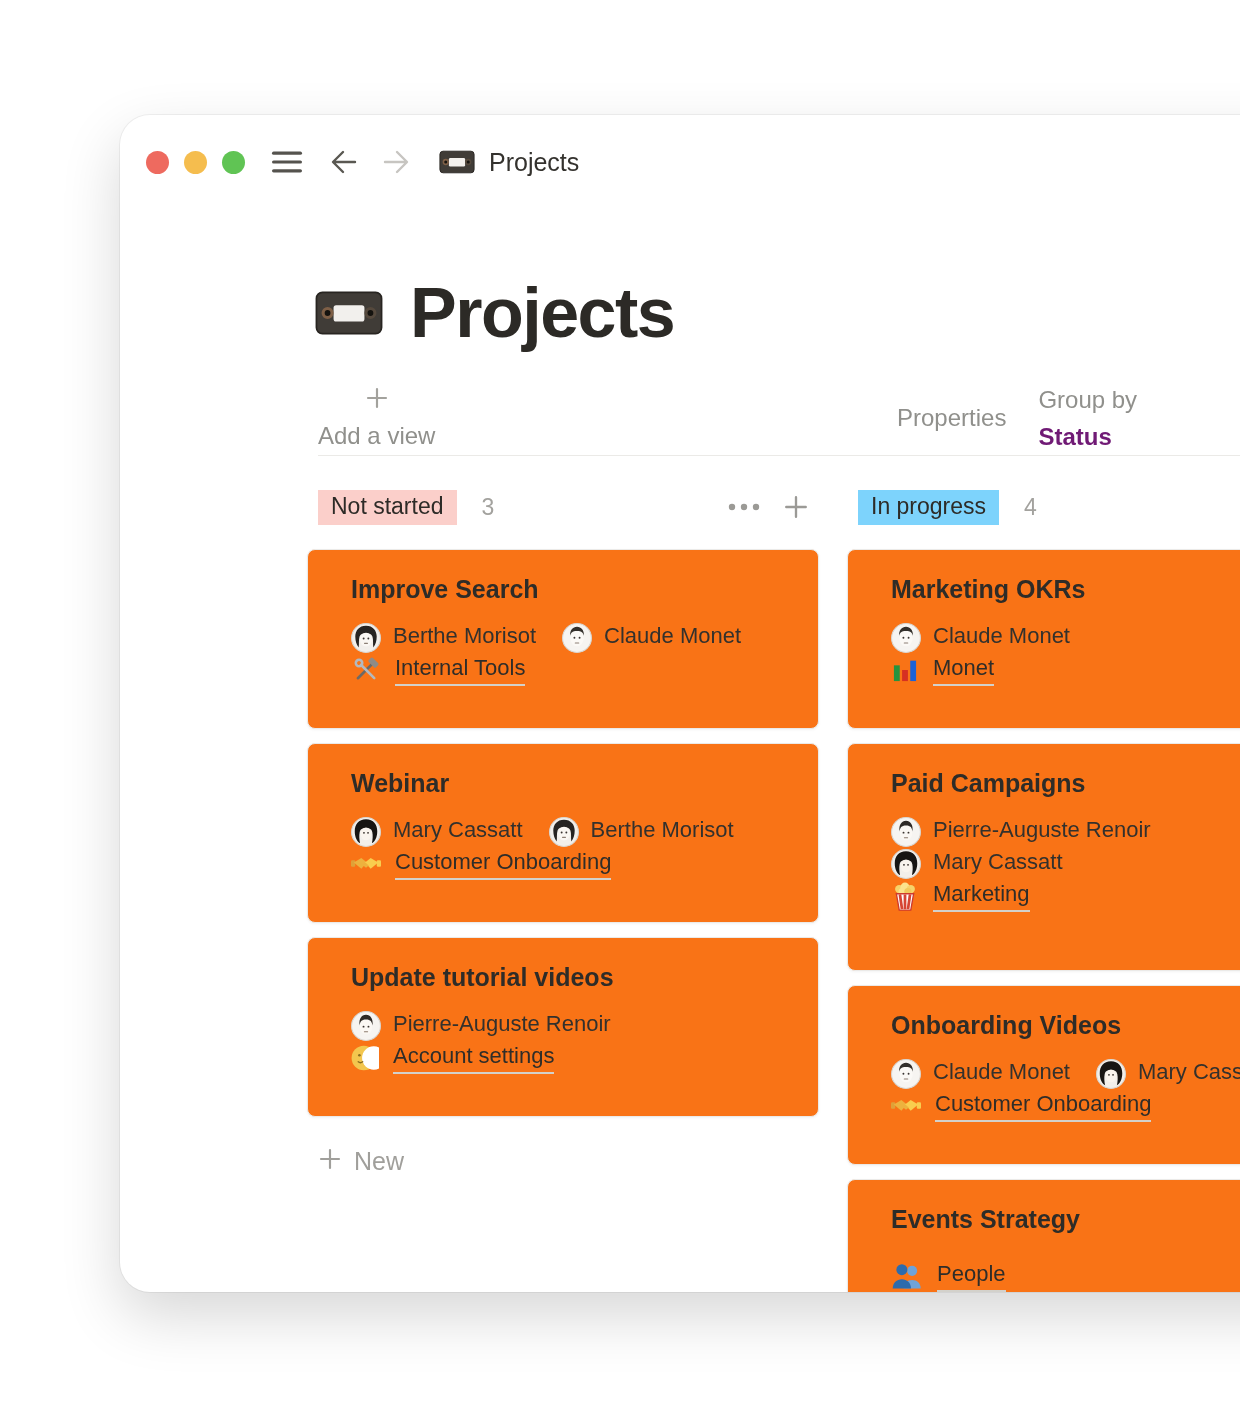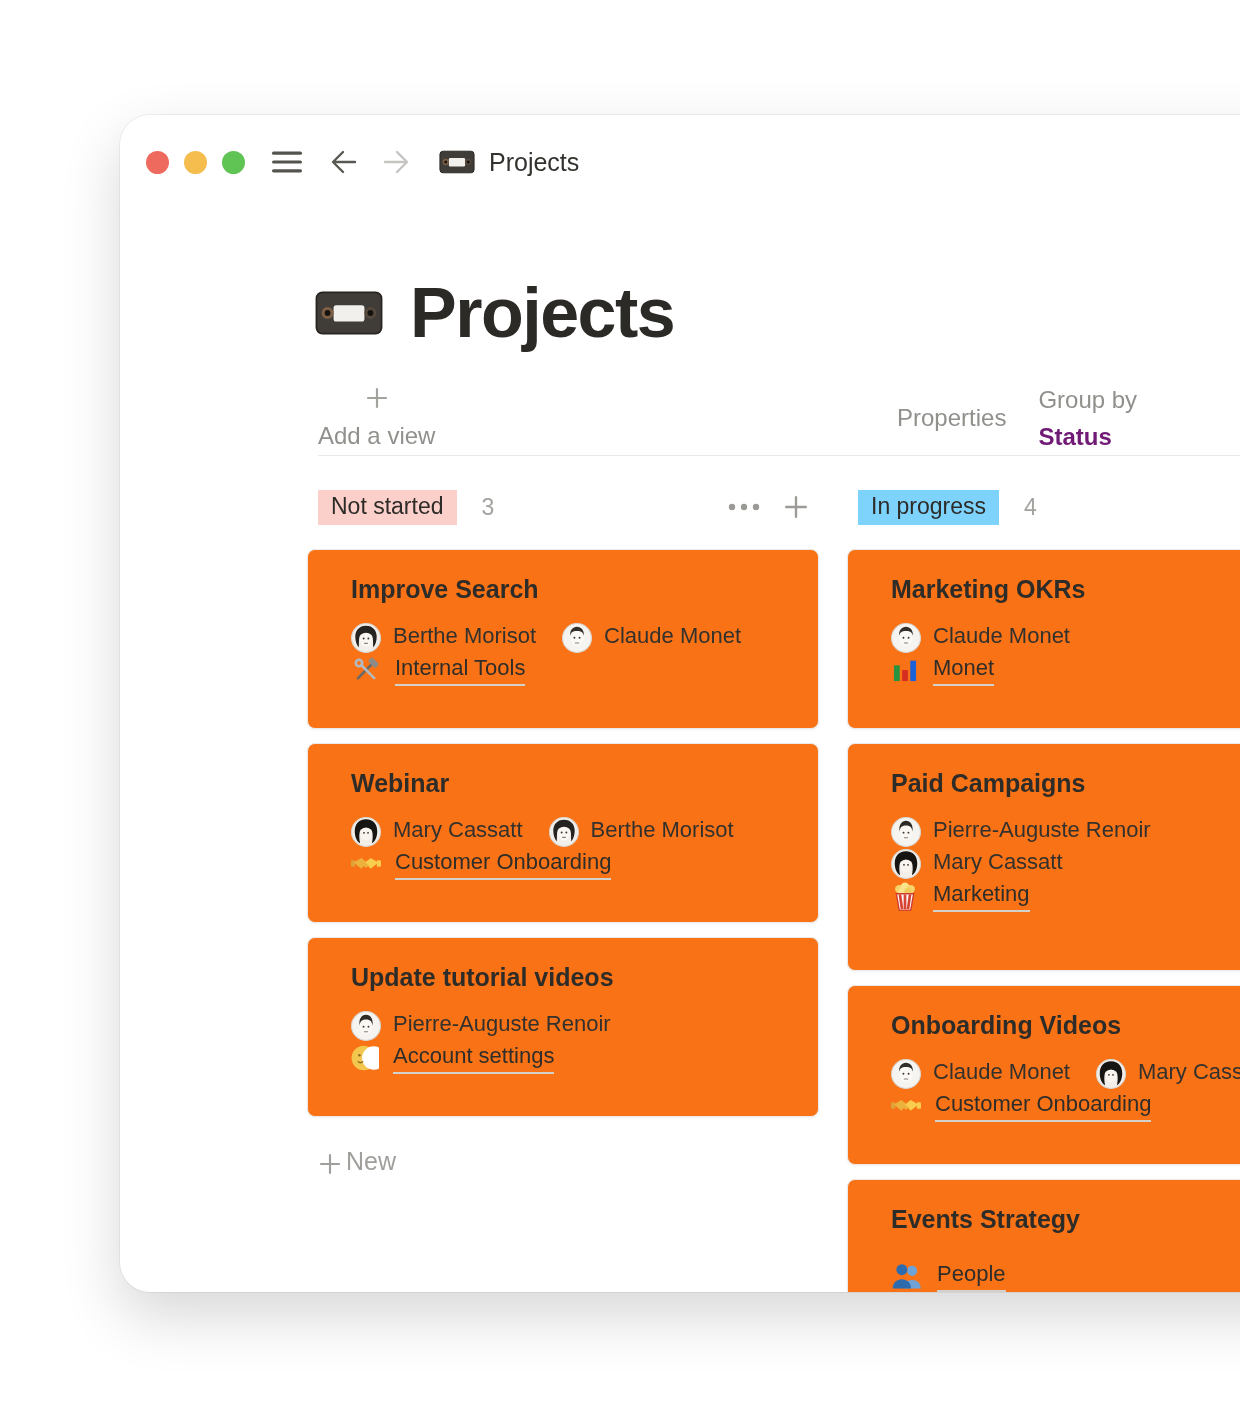--- a/index.html
+++ b/index.html
@@ -55,21 +55,21 @@
   .card.clipped { height:150px; }
   .card-title { font-size:25px; line-height:30px; font-weight:600; color:#2e2c28; margin-bottom:18px; white-space:nowrap; }
   .row { display:flex; align-items:center; height:32px; }
   .row + .row { }
   .people { gap:26px; white-space:nowrap; }
   .person { display:flex; align-items:flex-start; gap:12px; font-size:22px; color:#33312d; }
   .tag-row { gap:14px; }
   .tag-label { font-size:22px; font-weight:500; color:#2f2d29; border-bottom:2px solid #d3d1cb;
                padding-bottom:3px; white-space:nowrap; cursor:pointer; }
 
-  .new-btn { display:flex; align-items:flex-end; gap:4px; margin-top:30px; padding-left:11px;
+  .new-btn { display:flex; align-items:flex-start; gap:12px; margin-top:30px; padding-left:11px;
              color:#a09f9b; font-size:25px; cursor:pointer; }
 
   .av { width:30px; height:30px; flex:0 0 30px; }
   .defs-hidden { position:absolute; width:0; height:0; overflow:hidden; }
 </style>
 </head>
 <body>
 
 <svg class="defs-hidden" aria-hidden="true">
   <defs>

